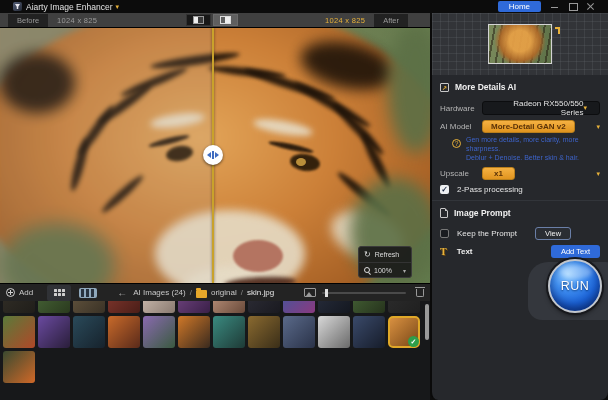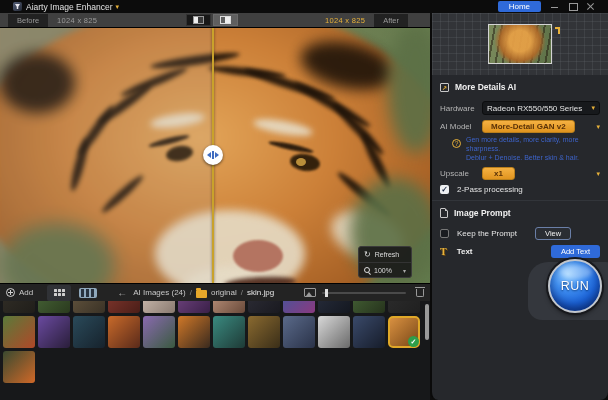--- a/index.html
+++ b/index.html
@@ -131,21 +131,21 @@
   .sec-head { display:flex; align-items:center; gap:6px; padding:7px 8px 4px;
     font-size:8.5px; font-weight:bold; color:#f0f0f0;}
   .md-ico { position:relative; width:9px; height:9px; border:1px solid #c8c8c8; border-radius:1px;
     display:flex; align-items:center; justify-content:center; font-size:6px; color:#e8b23a;}
   .doc-ico { position:relative; width:8px; height:10px; border:1px solid #c8c8c8; border-radius:1px; background:#26282c;}
   .doc-ico::before { content:""; position:absolute; right:-1px; top:-1px; width:0; height:0;
     border-top:3px solid #26282c; border-left:3px solid #c8c8c8; }
   .p-row { display:flex; align-items:center; padding:0 8px; margin-top:5px; gap:8px;}
   .p-label { width:34px; color:#b4b4b4; flex:0 0 auto;}
   .select { flex:1; height:14px; background:#17191c; border:1px solid #0c0d0f; border-radius:3px;
-    display:flex; align-items:center; padding:0 4px; color:#e4e4e4; cursor:pointer;}
+    display:flex; align-items:center; padding:0 12px; color:#e4e4e4; cursor:pointer;text-align:right;}
   .select .chev { margin-left:auto; color:#e8b23a; font-size:7px;}
   .pill { height:13px; background:linear-gradient(#f5b142,#e0941f); border:1px solid #b97f1c;
     border-radius:3px; color:#5a3208; font-weight:bold; padding:0 8px; line-height:11px; cursor:pointer;}
   .pill.small { padding:0 11px; }
   .row-chev { margin-left:auto; color:#e8b23a; font-size:7px; cursor:pointer;}
   .desc-row { display:flex; padding:2px 8px 0; gap:5px; }
   .help-ico { width:9px; height:9px; border-radius:50%; border:1px solid #e8b23a; color:#e8b23a;
     font-size:6.5px; text-align:center; line-height:8px; margin-left:12px; flex:0 0 auto; margin-top:4px; cursor:pointer;}
   .desc { color:#3d63c8; font-size:7px; line-height:9px; }
   .cb { width:9px; height:9px; border-radius:2px; flex:0 0 auto; cursor:pointer;}

